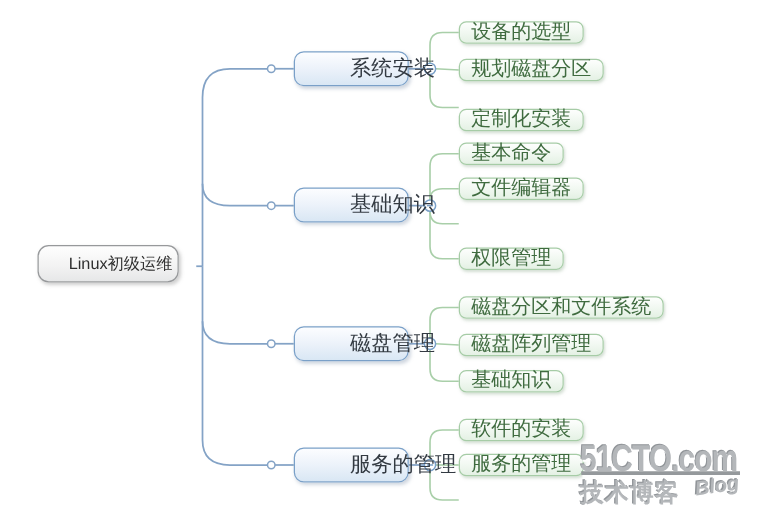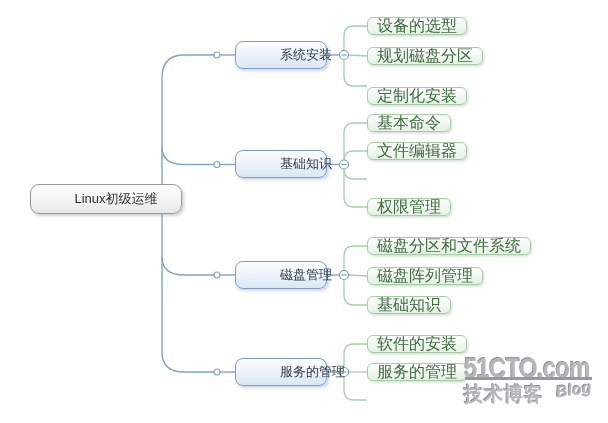--- a/index.html
+++ b/index.html
@@ -3,32 +3,32 @@
 <meta charset="utf-8">
 <style>
   html,body{margin:0;padding:0;background:#fff;}
   #canvas{
     position:relative;width:608px;height:423px;background:#ffffff;overflow:hidden;
     font-family:"Liberation Sans","DejaVu Sans",sans-serif;
   }
   #connector-layer{position:absolute;left:0;top:0;}
   .node{position:absolute;box-sizing:border-box;text-align:center;white-space:nowrap;}
   .root-node{
-    left:30px;top:184px;width:152px;height:30px;line-height:28px;
+    left:30px;top:196px;width:113px;height:30px;line-height:28px;
     border:1.4px solid #97999b;border-radius:9px;
     background:linear-gradient(180deg,#fefefe 0%,#f3f3f3 55%,#e6e7e8 100%);
     box-shadow:1.5px 2px 3px rgba(120,120,120,.35);
     font-size:13px;color:#2e2e2e;padding-left:20px;
   }
   .main-node{
     left:235px;width:92px;height:28px;line-height:26px;
     border:1.4px solid #7aa0c8;border-radius:8px;
     background:linear-gradient(180deg,#fcfdff 0%,#ecf2fa 50%,#d9e7f4 100%);
     box-shadow:1.5px 2px 3px rgba(120,140,165,.35);
-    font-size:13px;color:#333a42;padding-left:44px;
+    font-size:17px;color:#333a42;padding-left:44px;
   }
   .child-node{
     left:367px;height:18px;line-height:16px;padding:0 9px;
     border:1px solid #a6cca6;border-radius:6px;
     background:linear-gradient(180deg,#fdfefd 0%,#f1f8f1 50%,#e4f1e4 100%);
     box-shadow:1px 1.5px 2.5px rgba(130,160,130,.35);
     font-size:16px;color:#3f6b3f;
   }
   .watermark{position:absolute;color:#b4b7ba;font-weight:bold;
     text-shadow:1px 1px 0 #ffffff,-1px -1px 0 #909498;}

